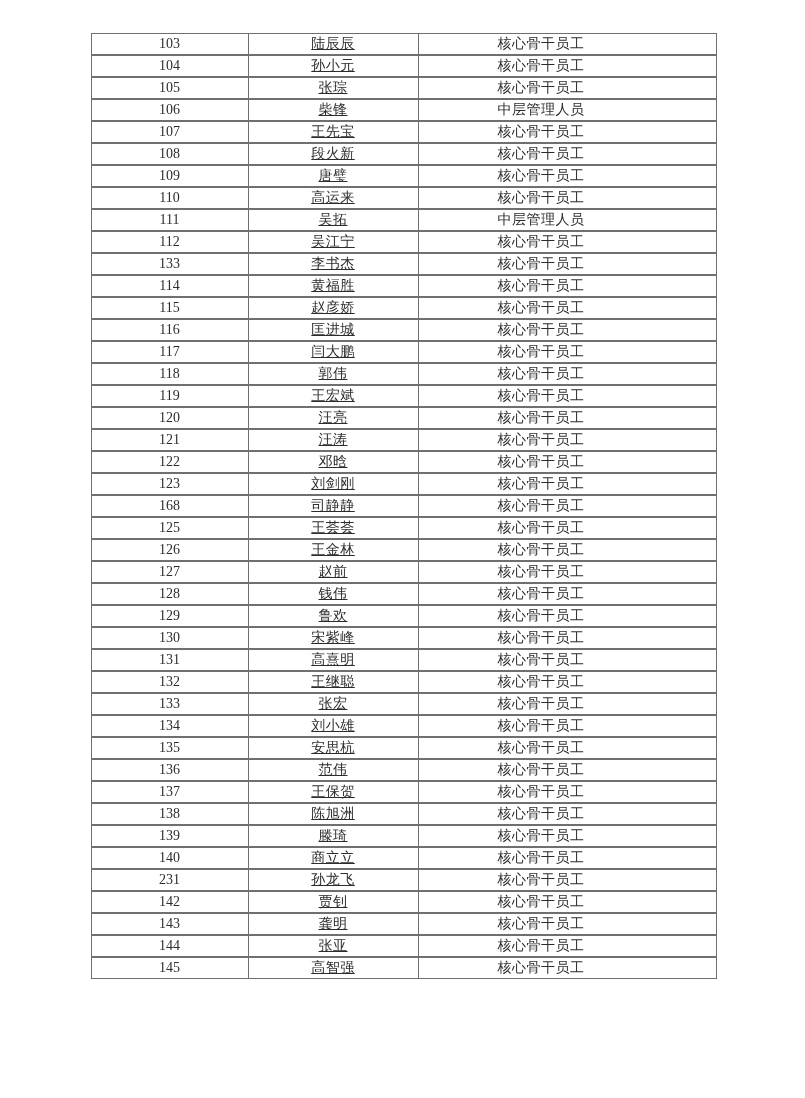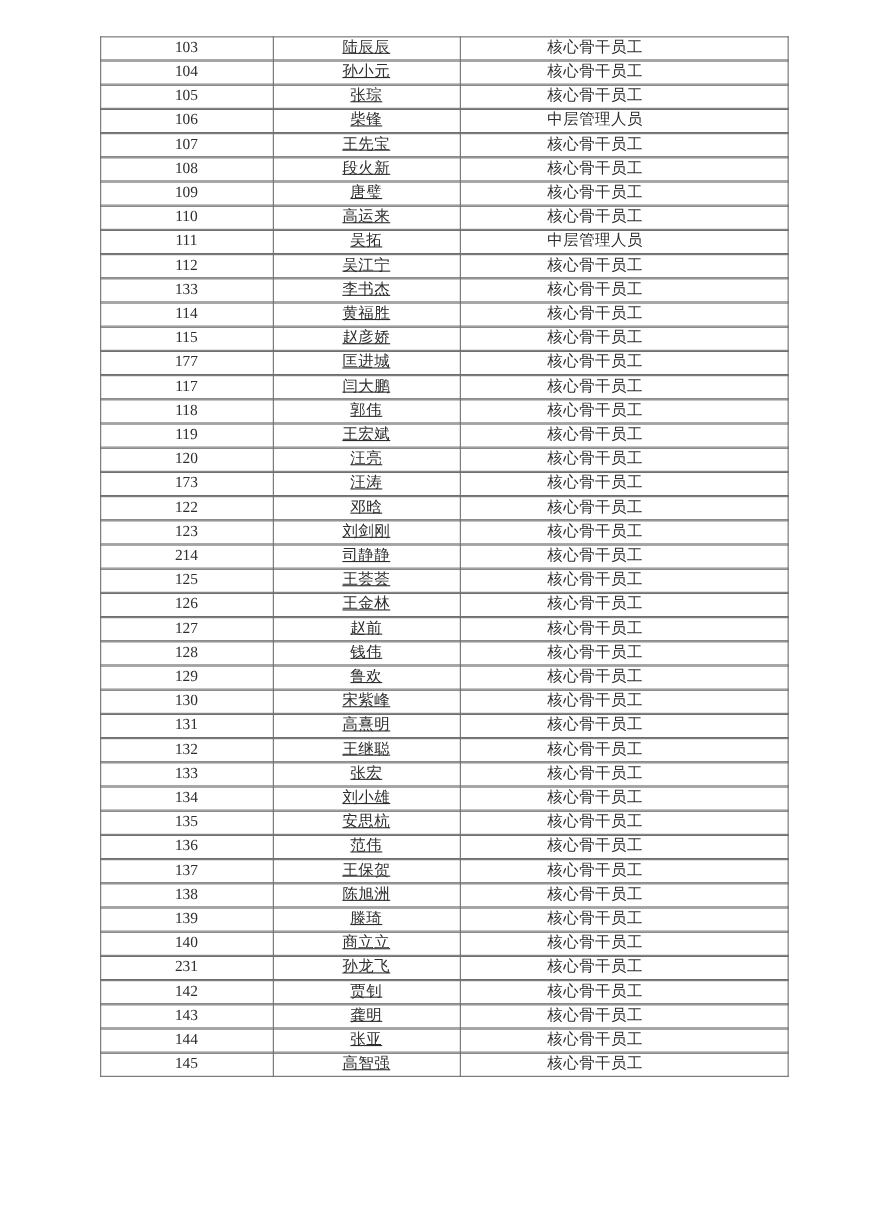--- a/index.html
+++ b/index.html
@@ -142,21 +142,21 @@
     <div class="cell c-category">核心骨干员工</div>
   </div>
 
   <div class="row">
     <div class="cell c-index">115</div>
     <div class="cell c-name">赵彦娇</div>
     <div class="cell c-category">核心骨干员工</div>
   </div>
 
   <div class="row">
-    <div class="cell c-index">177</div>
+    <div class="cell c-index">116</div>
     <div class="cell c-name">匡进城</div>
     <div class="cell c-category">核心骨干员工</div>
   </div>
 
   <div class="row">
     <div class="cell c-index">117</div>
     <div class="cell c-name">闫大鹏</div>
     <div class="cell c-category">核心骨干员工</div>
   </div>
 
@@ -172,39 +172,39 @@
     <div class="cell c-category">核心骨干员工</div>
   </div>
 
   <div class="row">
     <div class="cell c-index">120</div>
     <div class="cell c-name">汪亮</div>
     <div class="cell c-category">核心骨干员工</div>
   </div>
 
   <div class="row">
-    <div class="cell c-index">173</div>
+    <div class="cell c-index">121</div>
     <div class="cell c-name">汪涛</div>
     <div class="cell c-category">核心骨干员工</div>
   </div>
 
   <div class="row">
     <div class="cell c-index">122</div>
     <div class="cell c-name">邓晗</div>
     <div class="cell c-category">核心骨干员工</div>
   </div>
 
   <div class="row">
     <div class="cell c-index">123</div>
     <div class="cell c-name">刘剑刚</div>
     <div class="cell c-category">核心骨干员工</div>
   </div>
 
   <div class="row">
-    <div class="cell c-index">214</div>
+    <div class="cell c-index">168</div>
     <div class="cell c-name">司静静</div>
     <div class="cell c-category">核心骨干员工</div>
   </div>
 
   <div class="row">
     <div class="cell c-index">125</div>
     <div class="cell c-name">王荟荟</div>
     <div class="cell c-category">核心骨干员工</div>
   </div>
 

